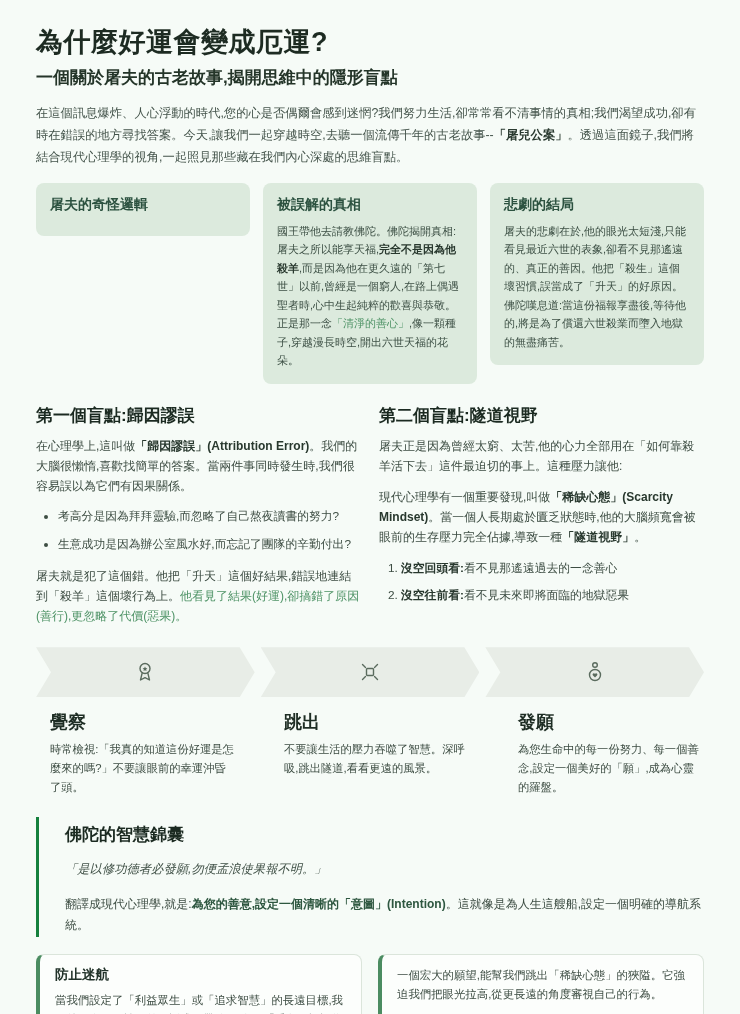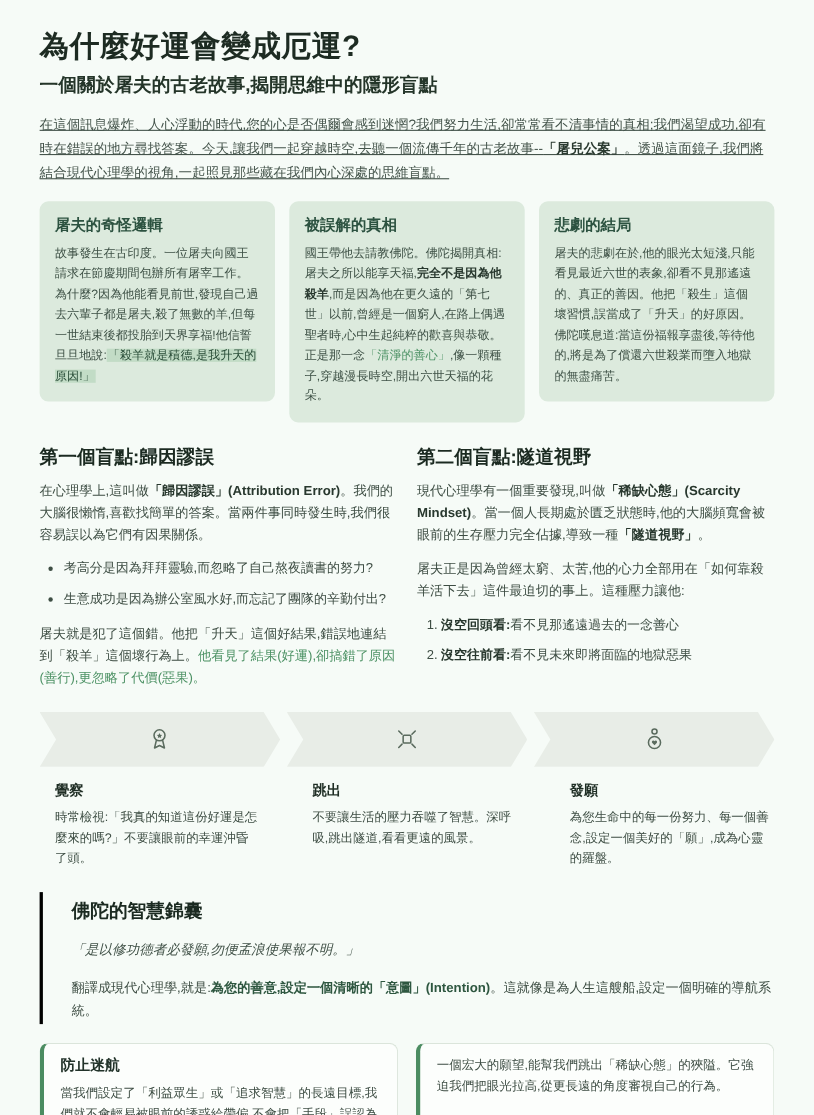--- a/index.html
+++ b/index.html
@@ -7,21 +7,21 @@
   body {
     width: 740px; height: 1014px; overflow: hidden;
     background: #f6fbf7;
     font-family: "Liberation Sans", "DejaVu Sans", sans-serif;
     color: #3d4d43;
   }
   .page { padding: 20px 36px 0; }
 
   h1 { font-size: 27px; line-height: 1.2; margin: 6px 0 8px; color: #1d2b22; letter-spacing: .5px; }
   .subtitle { font-size: 17px; font-weight: bold; color: #243529; margin: 0 0 14px; }
-  .intro { font-size: 12.3px; line-height: 1.78; color: #44544b; margin: 0 0 14px; text-decoration: underline; }
+  .intro { font-size: 12.3px; line-height: 1.78; color: #44544b; margin: 0 0 14px; }
   .intro strong { color: #2a3a30; }
 
   
   .story-row { display: flex; gap: 13px; align-items: flex-start; margin-bottom: 10px; }
   .story-card { flex: 1; background: #dceadd; border-radius: 8px; padding: 13px 14px 14px; }
   .story-card h3 { margin: 0 0 8px; font-size: 14px; color: #2c5240; font-family: Liberation Serif, serif; }
   .story-card p { margin: 0; font-size: 11px; line-height: 1.68; color: #3d5045; }
   .hl { background: #c2dcc6; color: #274b36; padding: 0 1px; }
   .green { color: #4d9265; }
   .story-card strong, .cols strong { color: #28382e; }
@@ -37,25 +37,25 @@
   
   .steps { margin-top: 10px; }
   .chevron-row { display: flex; gap: 6px; }
   .chevron {
     flex: 1; height: 50px; background: #e8ede7; color: #5a6b5e;
     display: flex; align-items: center; justify-content: center;
     clip-path: polygon(0 0, calc(100% - 15px) 0, 100% 50%, calc(100% - 15px) 100%, 0 100%, 15px 50%);
   }
   .steps-text-row { display: flex; gap: 34px; }
   .step { flex: 1; padding-left: 14px; }
-  .step h4 { font-size: 13px; color: #1e2d24; margin: 13px 0 6px; }
+  .step h4 { font-size: 18px; color: #1e2d24; margin: 13px 0 6px; }
   .step p { font-size: 11.3px; line-height: 1.68; margin: 0; }
 
   
-  .wisdom { margin-top: 20px; border-left: 3px solid #000000; padding: 2px 0 2px 26px; }
+  .wisdom { margin-top: 20px; border-left: 3px solid #15803d; padding: 2px 0 2px 26px; }
   .wisdom h2 { font-size: 17px; color: #1b2a21; margin: 4px 0 13px; }
   .wisdom .quote { font-style: italic; font-size: 12.3px; color: #40514 7; color: #405147; margin: 0 0 14px; }
   .wisdom p { font-size: 12px; line-height: 1.7; margin: 0; }
   .wisdom strong { color: #2e5740; }
 
   
   .benefits { display: flex; gap: 16px; margin-top: 17px; }
   .benefit-card {
     flex: 1; background: #fcfefc; border: 1px solid #dbe5db; border-left: 4px solid #4b8c61;
     border-radius: 8px; padding: 11px 15px 13px;
@@ -71,21 +71,20 @@
 <div class="page">
 
   <h1>為什麼好運會變成厄運?</h1>
   <div class="subtitle">一個關於屠夫的古老故事,揭開思維中的隱形盲點</div>
 
   <p class="intro"><span>在這個訊息爆炸、人心浮動的時代,您的心是否偶爾會感到迷惘?我們努力生活,卻常常看不清事情的真相;我們渴望成功,卻有時在錯誤的地方尋找答案。今天,讓我們一起穿越時空,去聽一個流傳千年的古老故事--</span><strong>「屠兒公案」</strong><span>。透過這面鏡子,我們將結合現代心理學的視角,一起照見那些藏在我們內心深處的思維盲點。</span></p>
 
   <div class="story-row">
     <div class="story-card">
       <h3>屠夫的奇怪邏輯</h3>
-      <p><span>故事發生在古印度。一位屠夫向國王請求在節慶期間包辦所有屠宰工作。為什麼?因為他能看見前世,發現自己過去六輩子都是屠夫,殺了無數的羊,但每一世結束後都投胎到天界享福!他信誓旦旦地說:</span><span class="hl">「殺羊就是積德,是我升天的原因!」</span></p>
     </div>
     <div class="story-card">
       <h3>被誤解的真相</h3>
       <p><span>國王帶他去請教佛陀。佛陀揭開真相:屠夫之所以能享天福,</span><strong>完全不是因為他殺羊</strong><span>,而是因為他在更久遠的「第七世」以前,曾經是一個窮人,在路上偶遇聖者時,心中生起純粹的歡喜與恭敬。正是那一念</span><span class="green">「清淨的善心」</span><span>,像一顆種子,穿越漫長時空,開出六世天福的花朵。</span></p>
     </div>
     <div class="story-card">
       <h3>悲劇的結局</h3>
       <p>屠夫的悲劇在於,他的眼光太短淺,只能看見最近六世的表象,卻看不見那遙遠的、真正的善因。他把「殺生」這個壞習慣,誤當成了「升天」的好原因。佛陀嘆息道:當這份福報享盡後,等待他的,將是為了償還六世殺業而墮入地獄的無盡痛苦。</p>
     </div>
   </div>
@@ -96,22 +95,22 @@
       <p><span>在心理學上,這叫做</span><strong>「歸因謬誤」(Attribution Error)</strong><span>。我們的大腦很懶惰,喜歡找簡單的答案。當兩件事同時發生時,我們很容易誤以為它們有因果關係。</span></p>
       <ul>
         <li>考高分是因為拜拜靈驗,而忽略了自己熬夜讀書的努力?</li>
         <li>生意成功是因為辦公室風水好,而忘記了團隊的辛勤付出?</li>
       </ul>
       <p><span>屠夫就是犯了這個錯。他把「升天」這個好結果,錯誤地連結到「殺羊」這個壞行為上。</span><span class="green">他看見了結果(好運),卻搞錯了原因(善行),更忽略了代價(惡果)。</span></p>
     </section>
 
     <section>
       <h2>第二個盲點:隧道視野</h2>
+      <p>屠夫正是因為曾經太窮、太苦,他的心力全部用在「如何靠殺羊活下去」這件最迫切的事上。這種壓力讓他:</p>
       <p><span>現代心理學有一個重要發現,叫做</span><strong>「稀缺心態」(Scarcity Mindset)</strong><span>。當一個人長期處於匱乏狀態時,他的大腦頻寬會被眼前的生存壓力完全佔據,導致一種</span><strong>「隧道視野」</strong><span>。</span></p>
-      <p>屠夫正是因為曾經太窮、太苦,他的心力全部用在「如何靠殺羊活下去」這件最迫切的事上。這種壓力讓他:</p>
       <ol>
         <li><strong>沒空回頭看:</strong><span>看不見那遙遠過去的一念善心</span></li>
         <li><strong>沒空往前看:</strong><span>看不見未來即將面臨的地獄惡果</span></li>
       </ol>
     </section>
   </div>
 
   <div class="steps">
     <div class="chevron-row">
       <div class="chevron">

